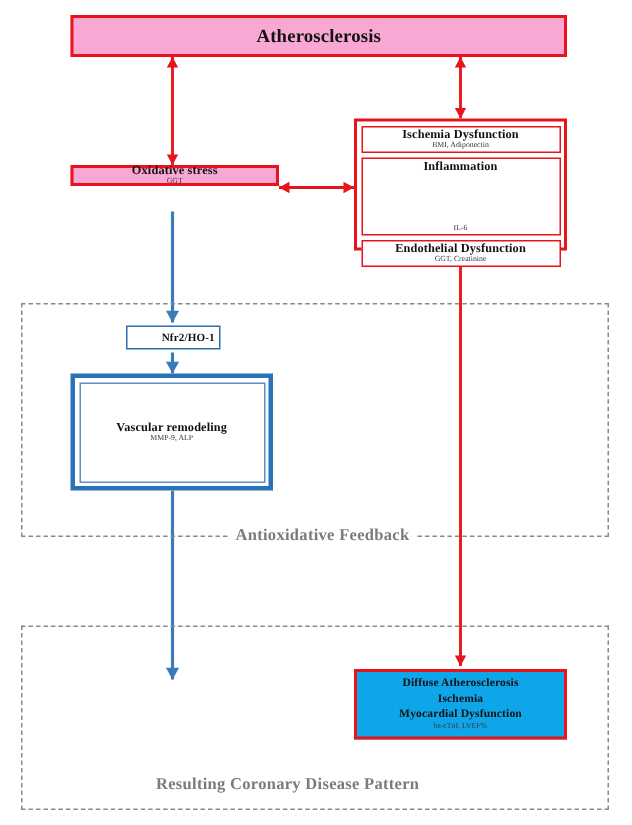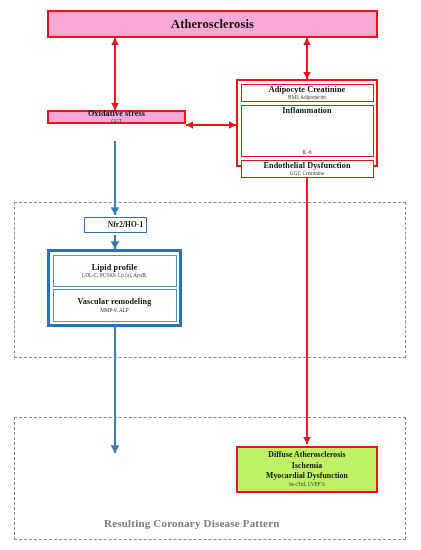--- a/index.html
+++ b/index.html
@@ -13,21 +13,21 @@
   
   .node{position:absolute;box-sizing:border-box;display:flex;
         flex-direction:column;align-items:center;justify-content:center;
         text-align:center;line-height:1.12;}
   .ttl{font-weight:bold;color:#111111;letter-spacing:.1px;}
   .sub{color:#3a3a3a;font-weight:normal;}
 
   
   .red-box{border:2.4px solid #e8131b;background:#f9a8d4;}
   .red-inner{border:1.1px solid #e8131b;background:#ffffff;}
-  .red-fill{border:2.4px solid #e8131b;background:#bef264;}
+  .red-fill{border:2.4px solid #e8131b;background:#0ea5e9;}
   
   .blue-box{border:1.6px solid #2f6fb0;background:#ffffff;padding-left:20px;}
   .blue-inner{border:1.1px solid #5b8fc4;background:#ffffff;}
   .blue-fill{border:1.8px solid #2f6fb0;background:#dbe6f4;}
 
   
   .region{position:absolute;box-sizing:border-box;
           border:1.6px dashed #8a8a8a;background:transparent;}
   .region-label{position:absolute;color:#7b7b7b;font-weight:bold;
                 font-size:11px;letter-spacing:.2px;background:#ffffff;
@@ -89,62 +89,59 @@
     <g>
       <line x1="115" y1="327" x2="115" y2="453" stroke="#3a7cb8" stroke-width="2.1" marker-end="url(#arrBlueD)"></line>
     </g>
 
     <g>
       <line x1="307" y1="166" x2="307" y2="444" stroke="#e8131b" stroke-width="1.9" marker-end="url(#arrRedD)"></line>
     </g>
   </svg>
 
   <div class="region" style="left:14px;top:202px;width:392px;height:156px;"></div>
+  <div class="region-label" style="left:152px;top:351px;">Antioxidative Feedback</div>
 
   <div class="region" style="left:14px;top:417px;width:392px;height:123px;"></div>
   <div class="region-label" style="left:99px;top:517px;">Resulting Coronary Disease Pattern</div>
 
   <div class="node red-box t-athero" style="left:47px;top:10px;width:331px;height:28px;">
     <div class="ttl">Atherosclerosis</div>
   </div>
 
   <div class="node red-box" style="left:47px;top:110px;width:139px;height:14px;">
     <div class="ttl t-h">Oxidative stress</div>
     <div class="sub t-s" style="margin-top:1.5px;">GGT</div>
   </div>
 
   <div style="position:absolute;left:236px;top:79px;width:142px;height:88px;
               box-sizing:border-box;border:2.4px solid #e8131b;background:#ffffff;
               padding:2.5px;display:flex;flex-direction:column;gap:2.5px;">
     <div class="node red-inner" style="position:relative;left:auto;top:auto;flex:1;width:100%;">
-      <div class="ttl t-h">Adipocyte Creatinine</div>
+      <div class="ttl t-h">Ischemia Dysfunction</div>
       <div class="sub t-s" style="margin-top:1.5px;">BMI, Adiponectin</div>
     </div>
     <div class="node red-inner" style="position:relative;left:auto;top:auto;flex:1;width:100%;gap:34px;">
       <div class="ttl t-h">Inflammation</div>
       <div class="sub t-s" style="margin-top:1.5px;">IL-6</div>
     </div>
     <div class="node red-inner" style="position:relative;left:auto;top:auto;flex:1;width:100%;">
       <div class="ttl t-h">Endothelial Dysfunction</div>
       <div class="sub t-s" style="margin-top:1.5px;">GGT, Creatinine</div>
     </div>
   </div>
 
   <div class="node blue-box t-nfr" style="left:84px;top:217px;width:63px;height:16px;">
     <div class="ttl t-nfr">Nfr2/HO-1</div>
   </div>
 
   <div style="position:absolute;left:47px;top:249px;width:135px;height:78px;
               box-sizing:border-box;border:3px solid #2a72b8;background:#ffffff;
               padding:2.5px;display:flex;flex-direction:column;gap:1.5px;">
     <div class="node blue-inner" style="position:relative;left:auto;top:auto;flex:1;width:100%;">
-      <div class="ttl t-h">Lipid profile</div>
-      <div class="sub t-s" style="margin-top:1.5px;">LDL-C, PCSK9, Lp (a), ApoB,</div>
-    </div>
-    <div class="node blue-inner" style="position:relative;left:auto;top:auto;flex:1;width:100%;">
       <div class="ttl t-h">Vascular remodeling</div>
       <div class="sub t-s" style="margin-top:1.5px;">MMP-9, ALP</div>
     </div>
   </div>
 
 
   <div class="node red-fill" style="left:236px;top:446px;width:142px;height:47px;">
     <div class="ttl t-diff">Diffuse Atherosclerosis</div>
     <div class="ttl t-diff" style="margin-top:1.5px;">Ischemia</div>
     <div class="ttl t-diff" style="margin-top:1.5px;">Myocardial Dysfunction</div>

